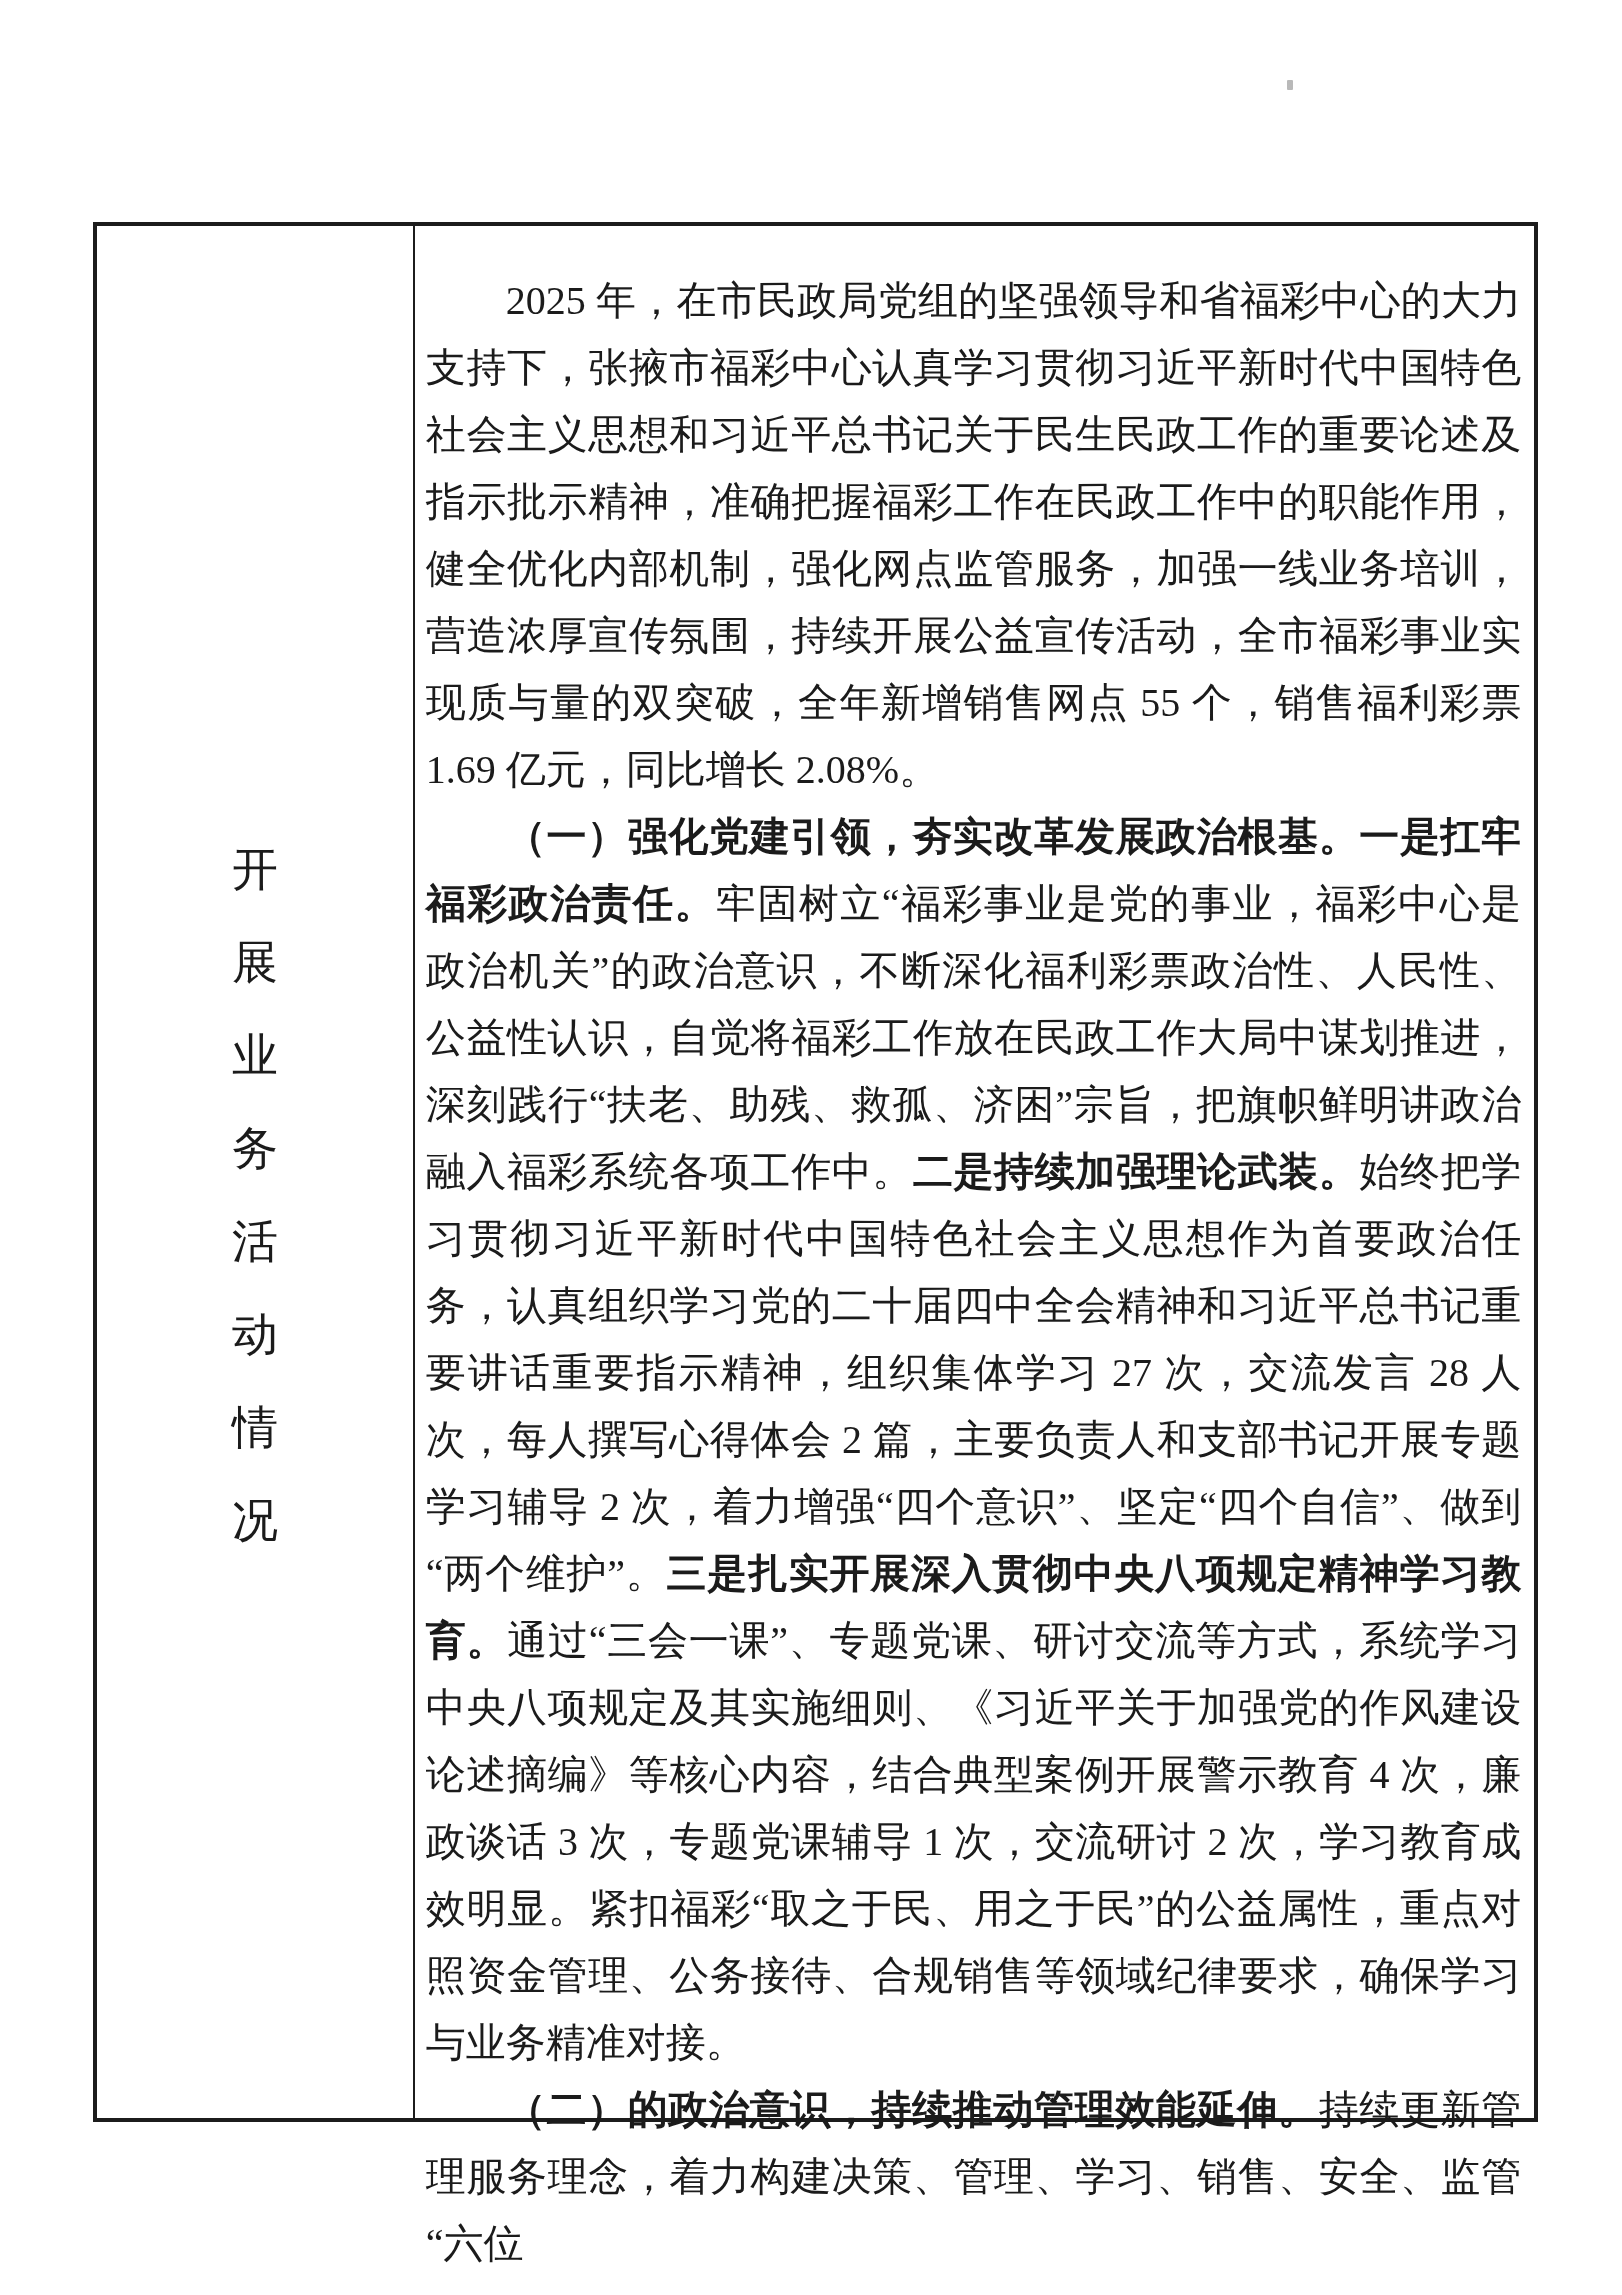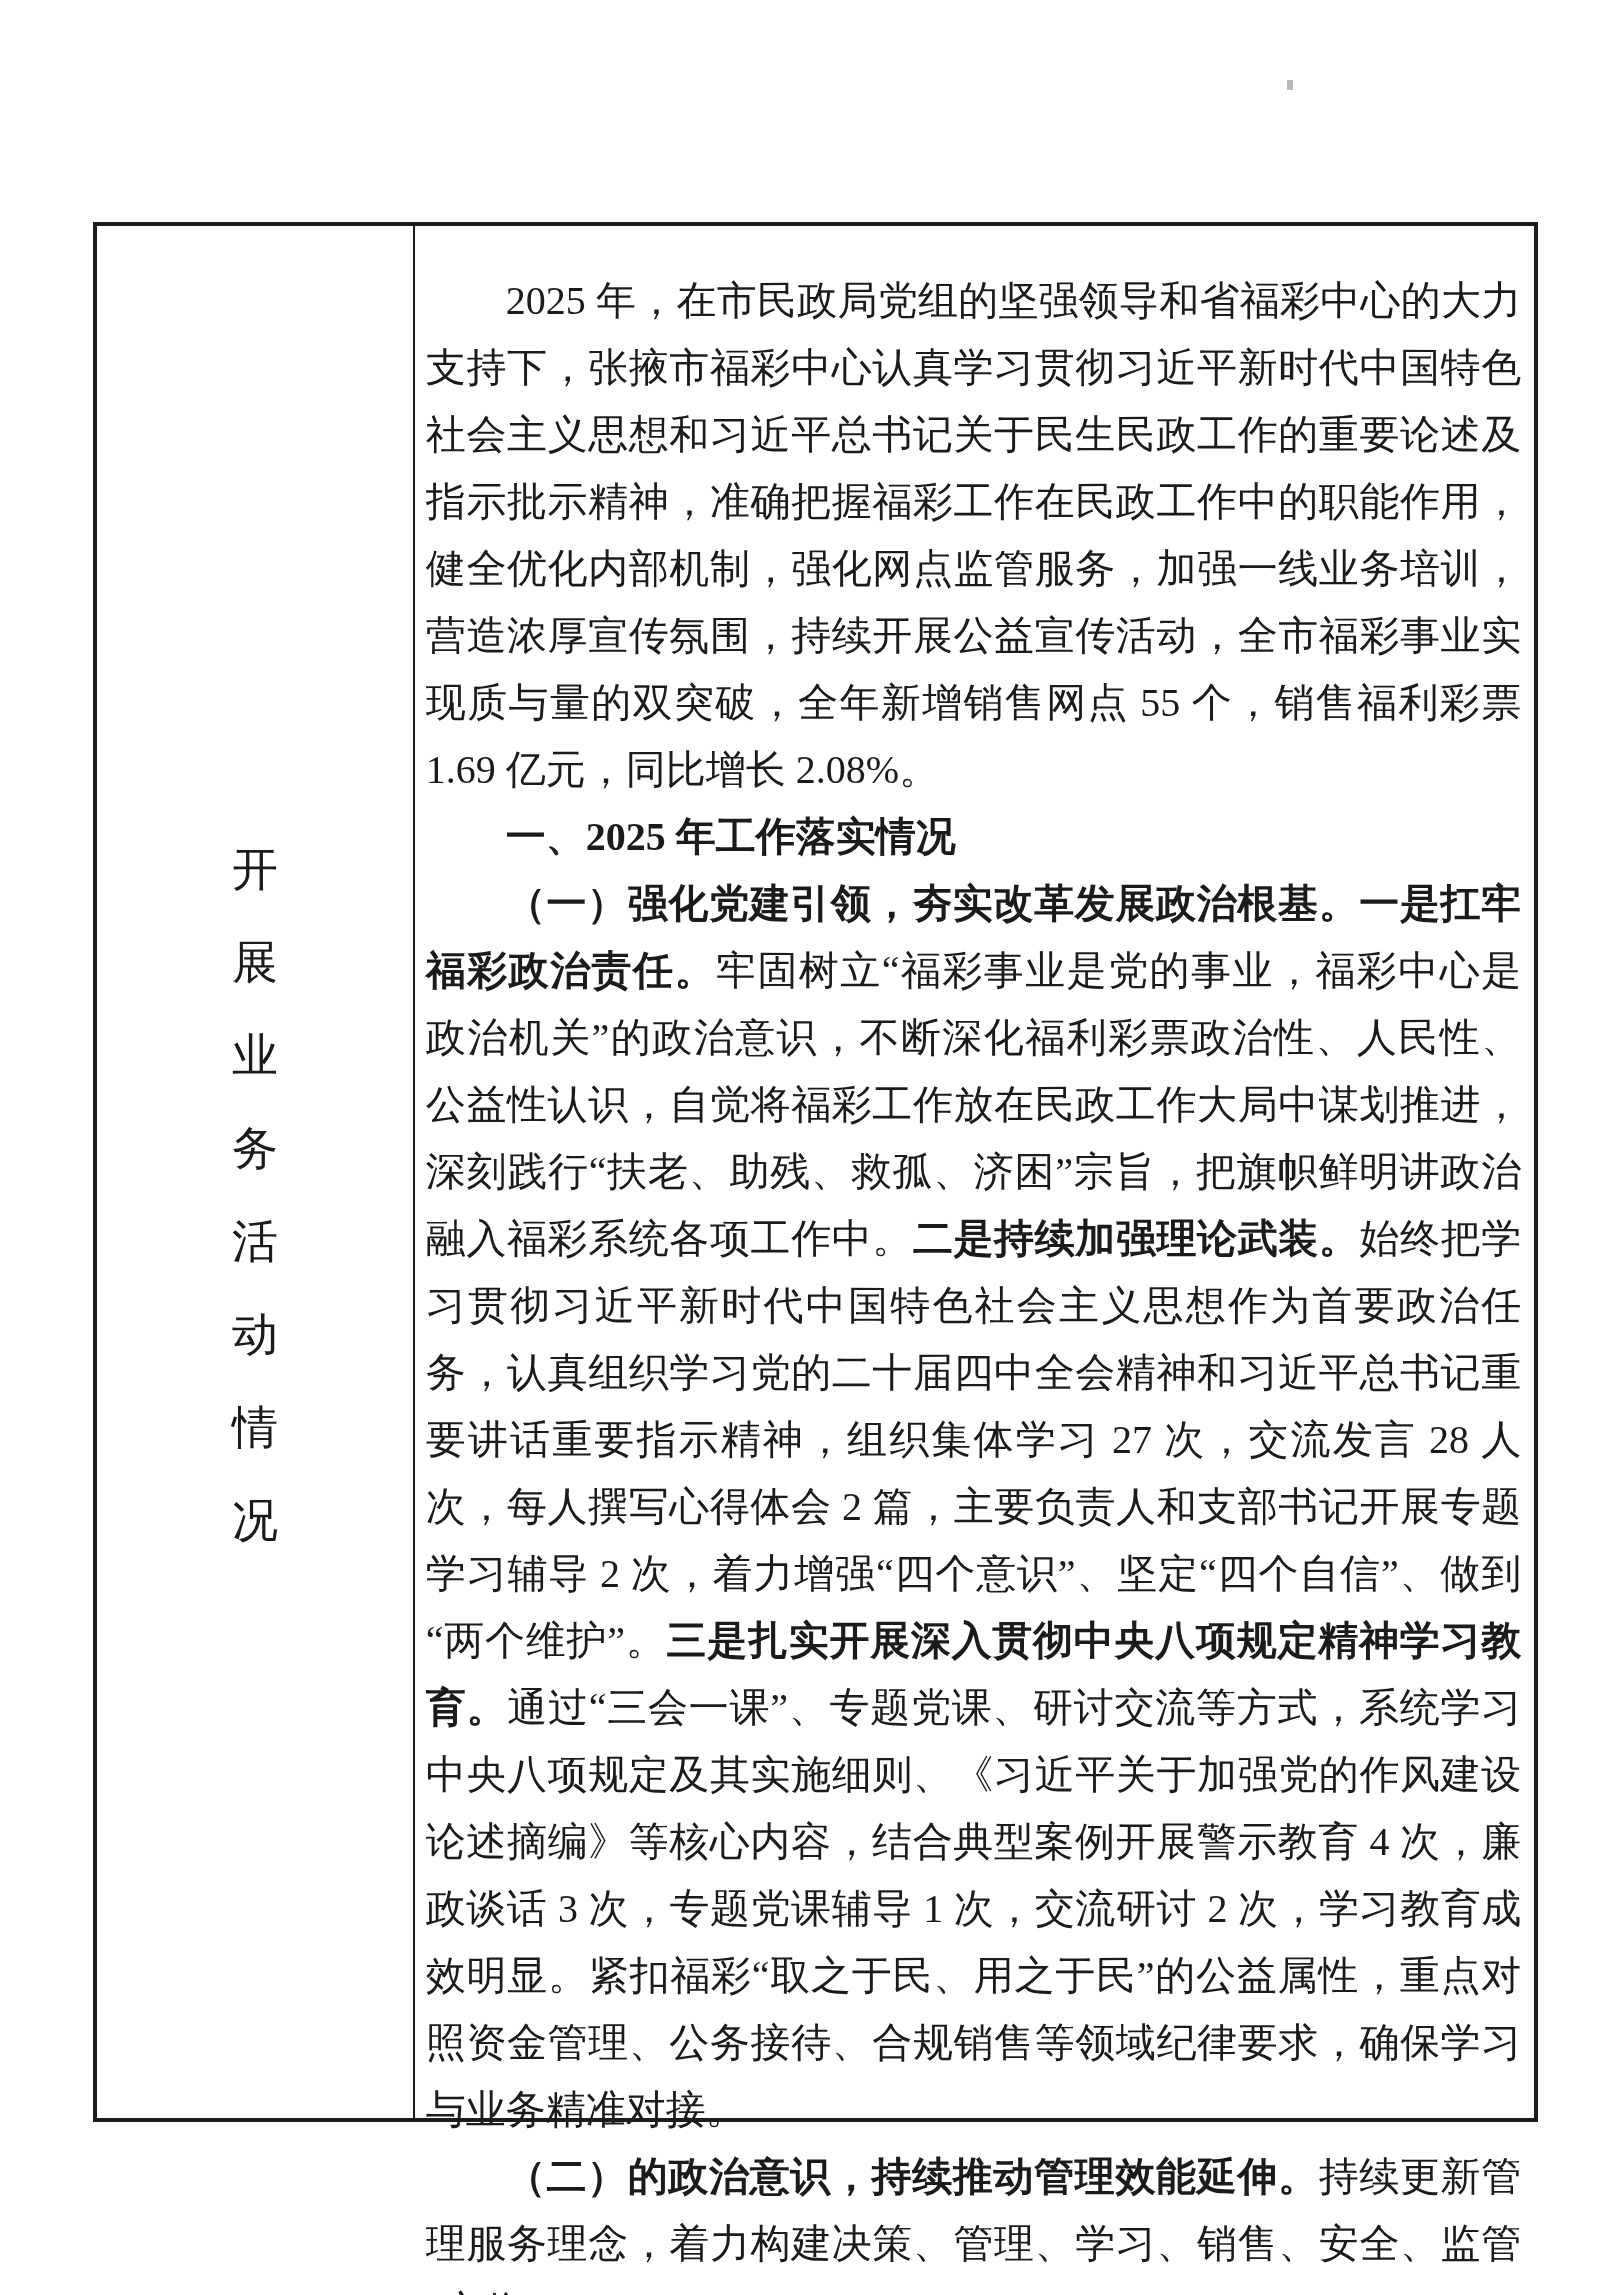--- a/index.html
+++ b/index.html
@@ -82,18 +82,17 @@
         <span class="vchar">业</span>
         <span class="vchar">务</span>
         <span class="vchar">活</span>
         <span class="vchar">动</span>
         <span class="vchar">情</span>
         <span class="vchar">况</span>
       </div>
   </div>
   <div class="cell-right">
       <p class="para"><span class="seg">2025 年，在市民政局党组的坚强领导和省福彩中心的大力支持下，张掖市福彩中心认真学习贯彻习近平新时代中国特色社会主义思想和习近平总书记关于民生民政工作的重要论述及指示批示精神，准确把握福彩工作在民政工作中的职能作用，健全优化内部机制，强化网点监管服务，加强一线业务培训，营造浓厚宣传氛围，持续开展公益宣传活动，全市福彩事业实现质与量的双突破，全年新增销售网点 55 个，销售福利彩票 1.69 亿元，同比增长 2.08%。</span></p>
-      <p class="para"><span class="seg bold">一、2025 年工作落实情况</span></p>
       <p class="para"><span class="seg bold">（一）强化党建引领，夯实改革发展政治根基。一是扛牢福彩政治责任。</span><span class="seg">牢固树立“福彩事业是党的事业，福彩中心是政治机关”的政治意识，不断深化福利彩票政治性、人民性、公益性认识，自觉将福彩工作放在民政工作大局中谋划推进，深刻践行“扶老、助残、救孤、济困”宗旨，把旗帜鲜明讲政治融入福彩系统各项工作中。</span><span class="seg bold">二是持续加强理论武装。</span><span class="seg">始终把学习贯彻习近平新时代中国特色社会主义思想作为首要政治任务，认真组织学习党的二十届四中全会精神和习近平总书记重要讲话重要指示精神，组织集体学习 27 次，交流发言 28 人次，每人撰写心得体会 2 篇，主要负责人和支部书记开展专题学习辅导 2 次，着力增强“四个意识”、坚定“四个自信”、做到“两个维护”。</span><span class="seg bold">三是扎实开展深入贯彻中央八项规定精神学习教育。</span><span class="seg">通过“三会一课”、专题党课、研讨交流等方式，系统学习中央八项规定及其实施细则、《习近平关于加强党的作风建设论述摘编》等核心内容，结合典型案例开展警示教育 4 次，廉政谈话 3 次，专题党课辅导 1 次，交流研讨 2 次，学习教育成效明显。紧扣福彩“取之于民、用之于民”的公益属性，重点对照资金管理、公务接待、合规销售等领域纪律要求，确保学习与业务精准对接。</span></p>
       <p class="para"><span class="seg bold">（二）的政治意识，持续推动管理效能延伸。</span><span class="seg">持续更新管理服务理念，着力构建决策、管理、学习、销售、安全、监管“六位</span></p>
     </div>
 </div>
 
 
 </body></html>

